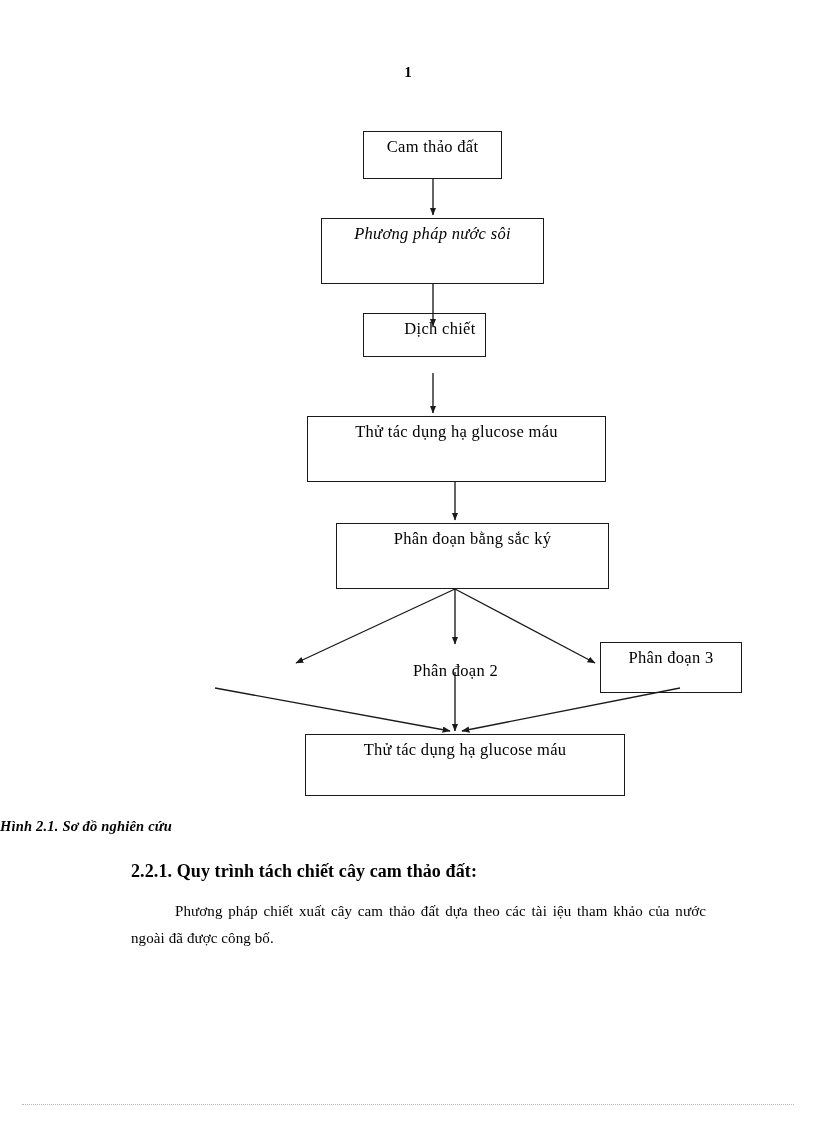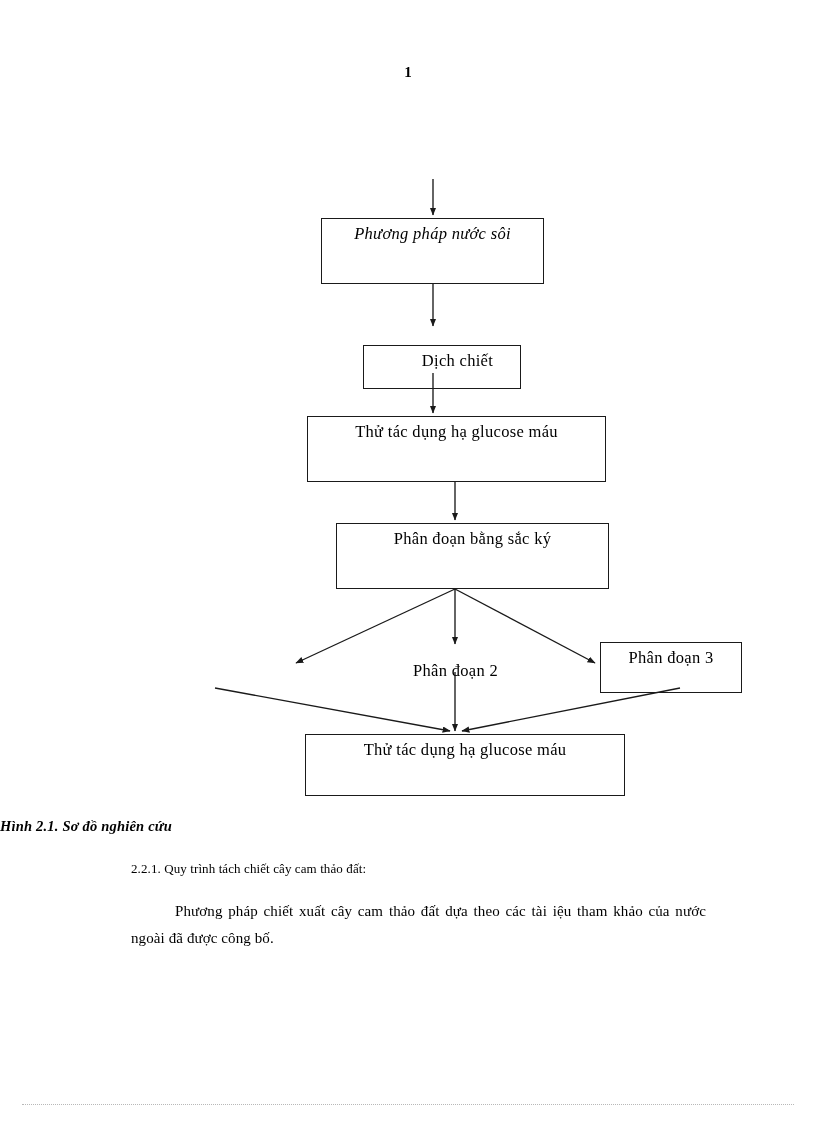--- a/index.html
+++ b/index.html
@@ -58,21 +58,21 @@
   }
   .node.plain {
     border: none;
     padding-top: 0;
     margin-top: 16px;
   }
 
   
   #node-raw       { left: 363px; top: 131px; width: 139px; height: 48px; }
   #node-method    { left: 321px; top: 218px; width: 223px; height: 66px; font-style: italic; }
-  #node-extract   { left: 363px; top: 345px; width: 158px; height: 44px; padding-left: 31px; }
+  #node-extract   { left: 363px; top: 313px; width: 123px; height: 44px; padding-left: 31px; }
   #node-test1     { left: 307px; top: 416px; width: 299px; height: 66px; }
   #node-chroma    { left: 321px; top: 523px; width: 273px; height: 66px; margin-left: 15px; }
   #node-frac1     { left: 150px; top: 642px; width: 141px; height: 45px; }
   #node-frac2     { left: 385px; top: 646px; width: 141px; height: 26px; }
   #node-frac3     { left: 600px; top: 642px; width: 142px; height: 51px; }
   #node-test2     { left: 305px; top: 734px; width: 320px; height: 62px; }
 
   
   .figure-caption {
     position: absolute;
@@ -84,22 +84,22 @@
     font-style: italic;
     letter-spacing: 0.2px;
   }
 
   
   .section-heading {
     position: absolute;
     top: 861px;
     left: 131px;
     width: 580px;
-    font-size: 13px;
-    font-weight: normal;
+    font-size: 18px;
+    font-weight: bold;
     letter-spacing: 0.1px;
   }
   .body-paragraph {
     position: absolute;
     top: 898px;
     left: 131px;
     width: 575px;
     font-size: 15px;
     line-height: 1.78;
     text-align: justify;
@@ -148,20 +148,21 @@
       <line x1="455" y1="589" x2="595" y2="663" marker-end="url(#arrowhead)"></line>
 
       <line x1="215" y1="688" x2="450" y2="731" marker-end="url(#arrowhead)"></line>
 
       <line x1="455" y1="672" x2="455" y2="731" marker-end="url(#arrowhead)"></line>
 
       <line x1="680" y1="688" x2="462" y2="731" marker-end="url(#arrowhead)"></line>
     </g>
   </svg>
 
+  <div class="node" id="node-raw">Cam thảo đất</div>
 
   <div class="node" id="node-method">Phương pháp nước sôi</div>
 
   <div class="node" id="node-extract">Dịch chiết</div>
 
   <div class="node" id="node-test1">Thử tác dụng hạ glucose máu</div>
 
   <div class="node" id="node-chroma">Phân đoạn bằng sắc ký</div>
 
 

